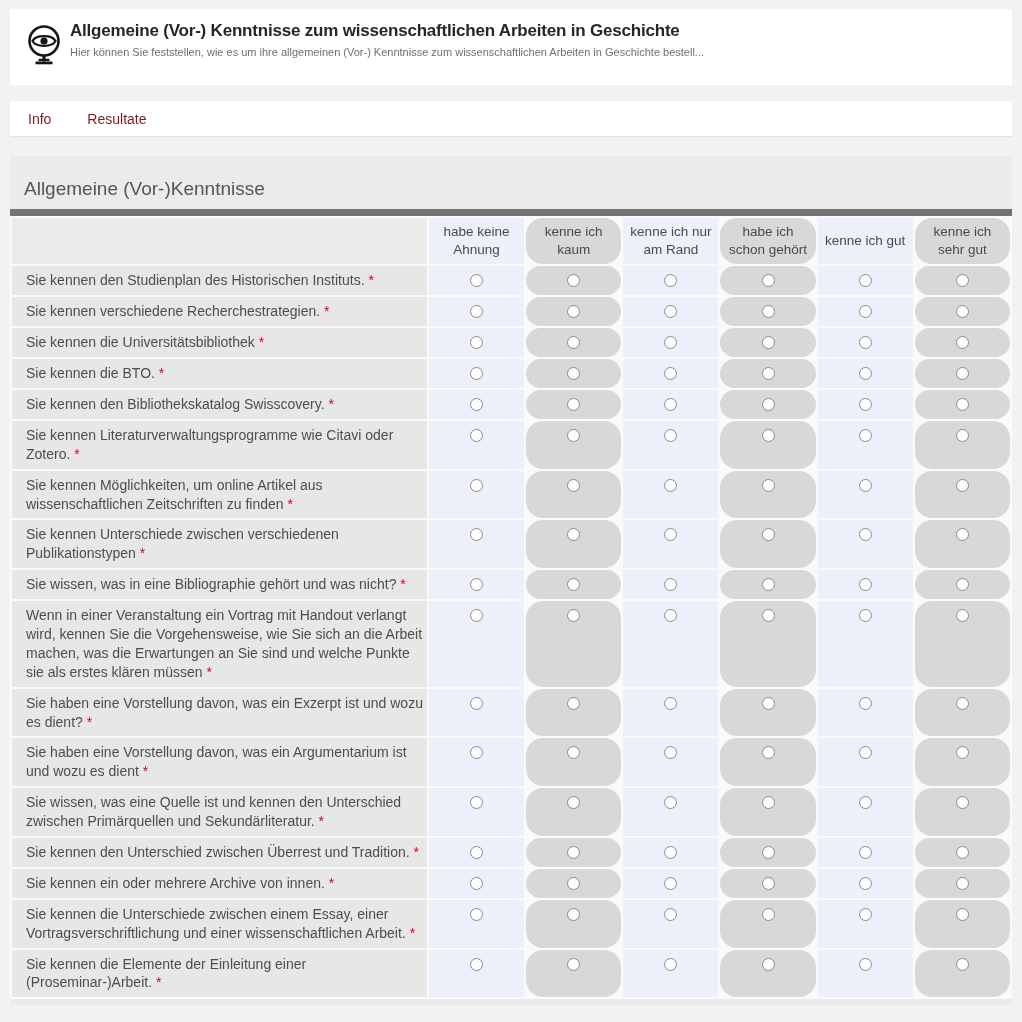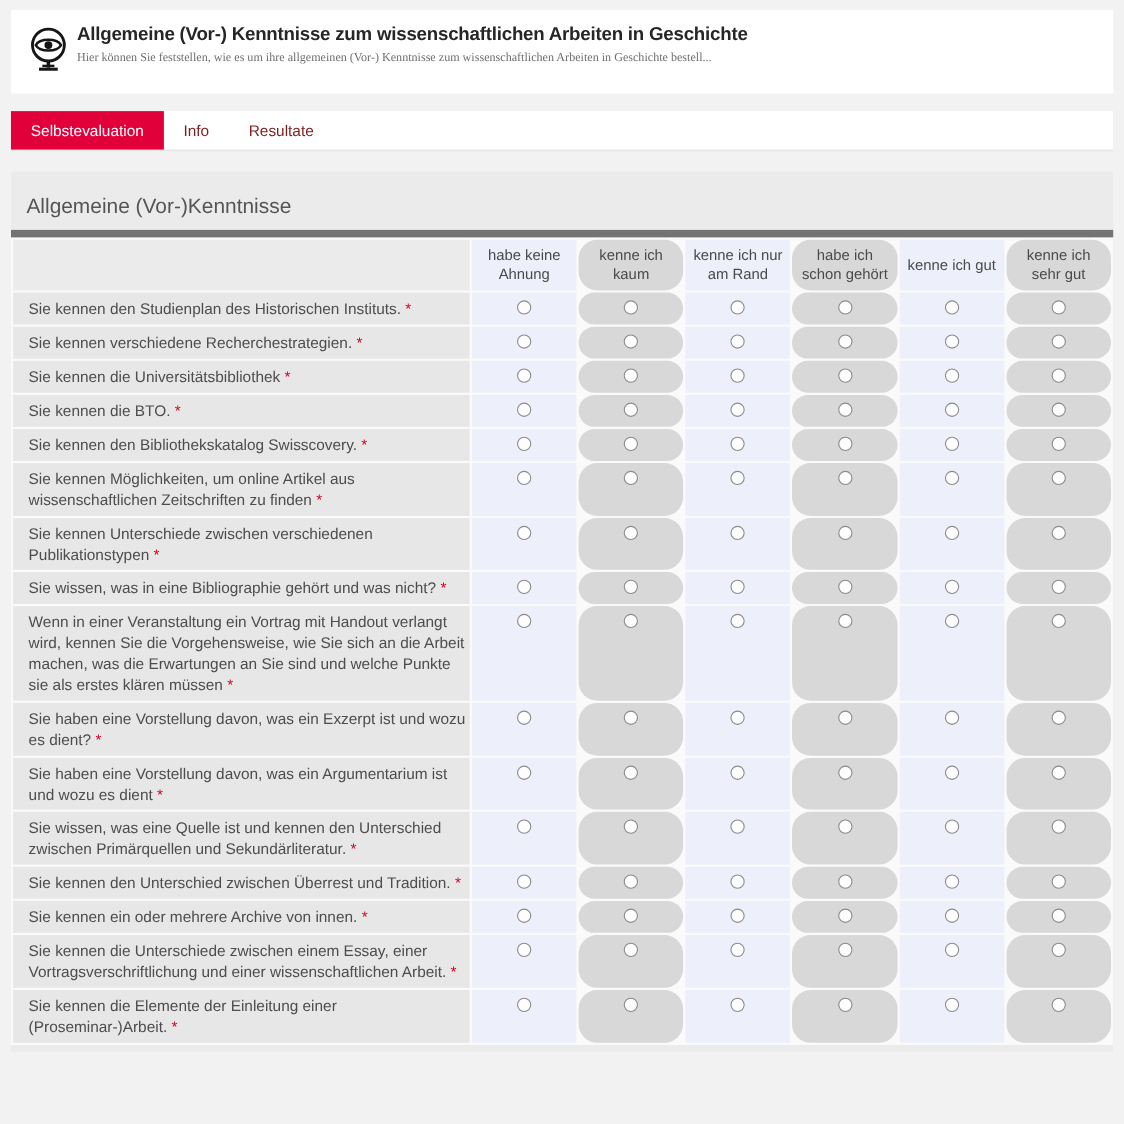--- a/index.html
+++ b/index.html
@@ -18,21 +18,21 @@
     padding: 12px 12px 16px 12px;
     display: flex; align-items: flex-start;
   }
   .hdr-icon { flex: 0 0 44px; margin-top: 2px; }
   .hdr-icon svg { display: block; }
   .hdr-text { padding-left: 4px; }
   h1.title {
     margin: 0; font-size: 17px; line-height: 1.2; font-weight: 700;
     color: #262626; letter-spacing: -0.2px;
   }
-  .subtitle { margin-top: 5px; font-size: 11px; color: #6f6f6f; font-family: Liberation Serif, serif; }
+  .subtitle { margin-top: 5px; font-size: 11px; color: #6f6f6f; }
 
   
   .tabbar {
     margin-top: 16px; background: #ffffff; height: 35px;
     display: flex; align-items: stretch;
     box-shadow: 0 1px 1px rgba(0,0,0,0.06);
   }
   .tab {
     display: flex; align-items: center; padding: 0 18px;
     font-size: 14px; color: #7f1d1d; cursor: pointer; white-space: nowrap;
@@ -92,21 +92,20 @@
         <rect x="16.5" y="35.8" width="11" height="2.2" fill="#161616"></rect>
       </svg>
     </span>
     <div class="hdr-text">
       <h1 class="title">Allgemeine (Vor-) Kenntnisse zum wissenschaftlichen Arbeiten in Geschichte</h1>
       <div class="subtitle">Hier können Sie feststellen, wie es um ihre allgemeinen (Vor-) Kenntnisse zum wissenschaftlichen Arbeiten in Geschichte bestell...</div>
     </div>
   </header>
 
   <nav class="tabbar" id="tabbar">
-      <div class="tab active">Selbstevaluation</div>
       <div class="tab">Info</div>
       <div class="tab">Resultate</div>
     </nav>
 
   <section class="panel">
     <h2 class="section-title">Allgemeine (Vor-)Kenntnisse</h2>
 
     <table class="matrix">
       <colgroup id="matrix-cols">
           <col class="q-col">
@@ -168,20 +167,29 @@
           <tr>
             <td class="q-cell"><span>Sie kennen den Bibliothekskatalog Swisscovery. </span><span class="req">*</span></td>
             <td class="opt-cell col-a"><span class="radio" role="radio" aria-checked="false"></span></td>
             <td class="opt-cell col-b"><span class="radio" role="radio" aria-checked="false"></span></td>
             <td class="opt-cell col-a"><span class="radio" role="radio" aria-checked="false"></span></td>
             <td class="opt-cell col-b"><span class="radio" role="radio" aria-checked="false"></span></td>
             <td class="opt-cell col-a"><span class="radio" role="radio" aria-checked="false"></span></td>
             <td class="opt-cell col-b"><span class="radio" role="radio" aria-checked="false"></span></td>
           </tr>
           <tr>
+            <td class="q-cell"><span>Sie kennen Literaturverwaltungsprogramme wie Citavi oder Zotero. </span><span class="req">*</span></td>
+            <td class="opt-cell col-a"><span class="radio" role="radio" aria-checked="false"></span></td>
+            <td class="opt-cell col-b"><span class="radio" role="radio" aria-checked="false"></span></td>
+            <td class="opt-cell col-a"><span class="radio" role="radio" aria-checked="false"></span></td>
+            <td class="opt-cell col-b"><span class="radio" role="radio" aria-checked="false"></span></td>
+            <td class="opt-cell col-a"><span class="radio" role="radio" aria-checked="false"></span></td>
+            <td class="opt-cell col-b"><span class="radio" role="radio" aria-checked="false"></span></td>
+          </tr>
+          <tr>
             <td class="q-cell"><span>Sie kennen Möglichkeiten, um online Artikel aus wissenschaftlichen Zeitschriften zu finden </span><span class="req">*</span></td>
             <td class="opt-cell col-a"><span class="radio" role="radio" aria-checked="false"></span></td>
             <td class="opt-cell col-b"><span class="radio" role="radio" aria-checked="false"></span></td>
             <td class="opt-cell col-a"><span class="radio" role="radio" aria-checked="false"></span></td>
             <td class="opt-cell col-b"><span class="radio" role="radio" aria-checked="false"></span></td>
             <td class="opt-cell col-a"><span class="radio" role="radio" aria-checked="false"></span></td>
             <td class="opt-cell col-b"><span class="radio" role="radio" aria-checked="false"></span></td>
           </tr>
           <tr>
             <td class="q-cell"><span>Sie kennen Unterschiede zwischen verschiedenen Publikationstypen </span><span class="req">*</span></td>

